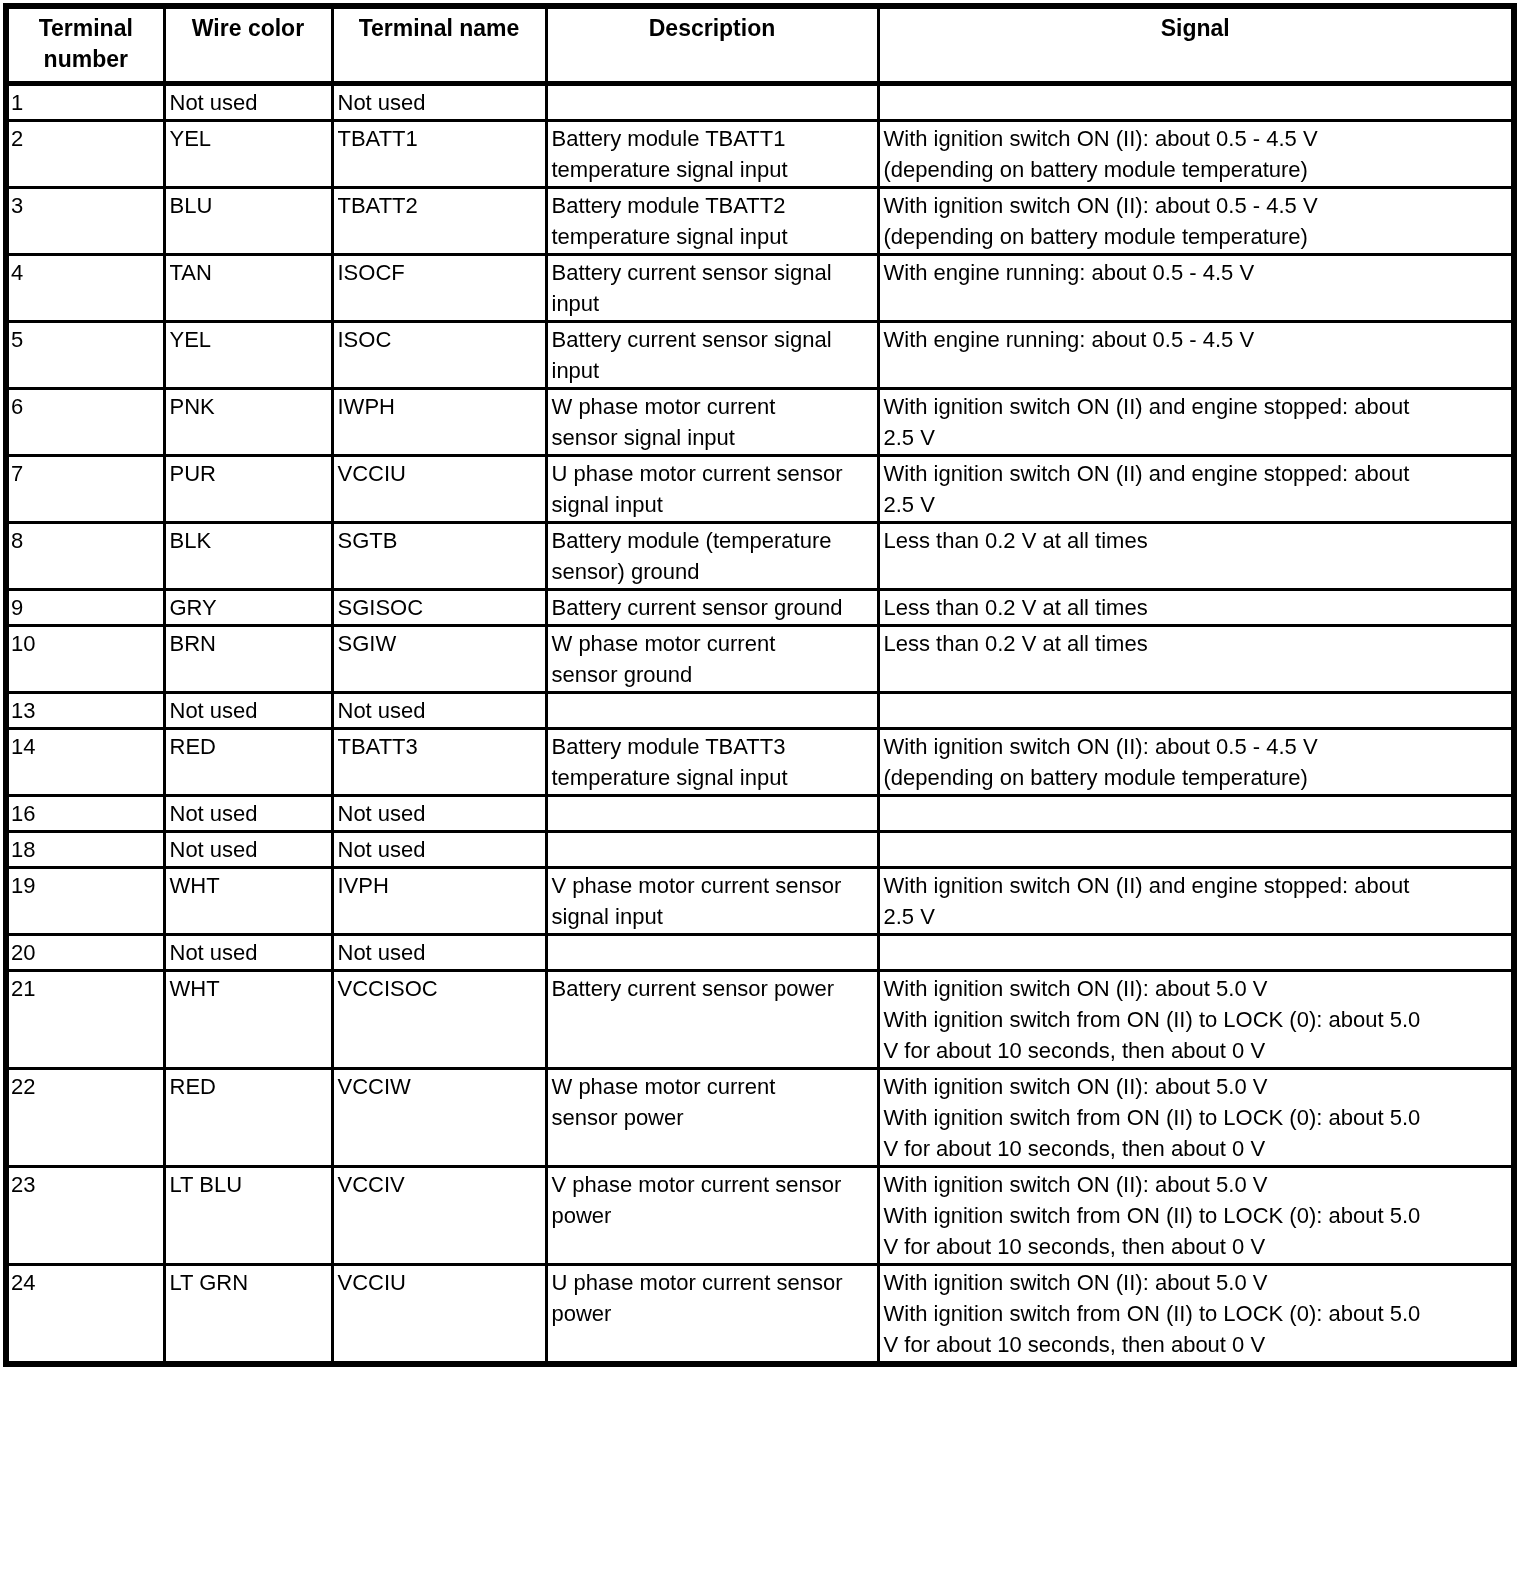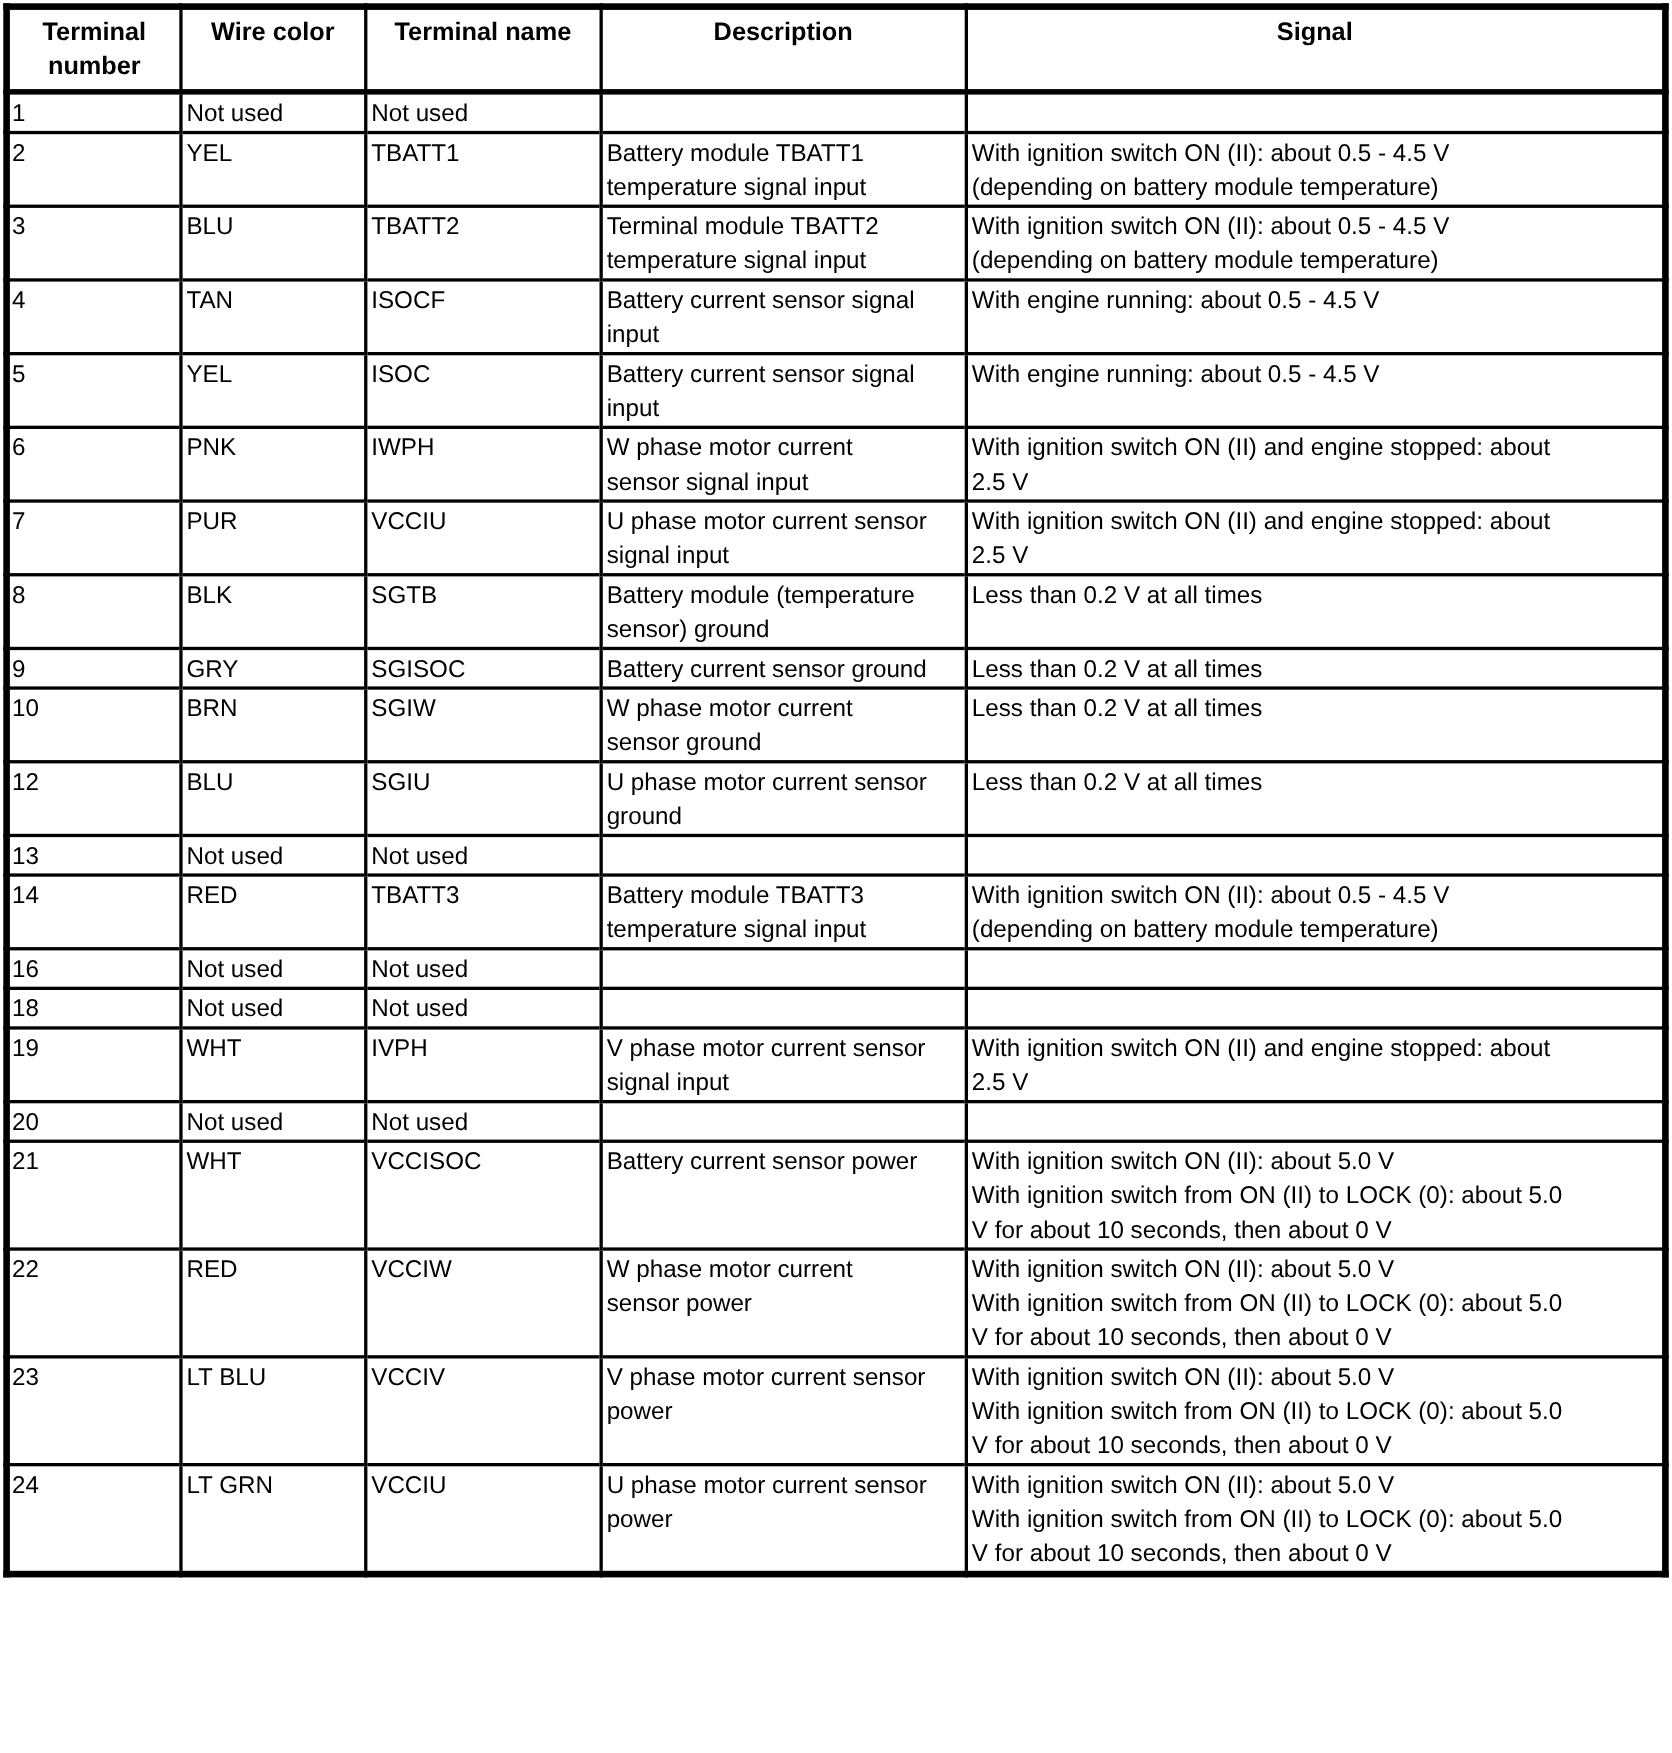--- a/index.html
+++ b/index.html
@@ -84,21 +84,21 @@
           <td>TBATT1</td>
           <td>Battery module TBATT1
 temperature signal input</td>
           <td>With ignition switch ON (II): about 0.5 - 4.5 V
 (depending on battery module temperature)</td>
         </tr>
         <tr>
           <td>3</td>
           <td>BLU</td>
           <td>TBATT2</td>
-          <td>Terminal module TBATT2
+          <td>Battery module TBATT2
 temperature signal input</td>
           <td>With ignition switch ON (II): about 0.5 - 4.5 V
 (depending on battery module temperature)</td>
         </tr>
         <tr>
           <td>4</td>
           <td>TAN</td>
           <td>ISOCF</td>
           <td>Battery current sensor signal
 input</td>
@@ -147,28 +147,20 @@
         </tr>
         <tr>
           <td>10</td>
           <td>BRN</td>
           <td>SGIW</td>
           <td>W phase motor current
 sensor ground</td>
           <td>Less than 0.2 V at all times</td>
         </tr>
         <tr>
-          <td>12</td>
-          <td>BLU</td>
-          <td>SGIU</td>
-          <td>U phase motor current sensor
-ground</td>
-          <td>Less than 0.2 V at all times</td>
-        </tr>
-        <tr>
           <td>13</td>
           <td>Not used</td>
           <td>Not used</td>
           <td></td>
           <td></td>
         </tr>
         <tr>
           <td>14</td>
           <td>RED</td>
           <td>TBATT3</td>

